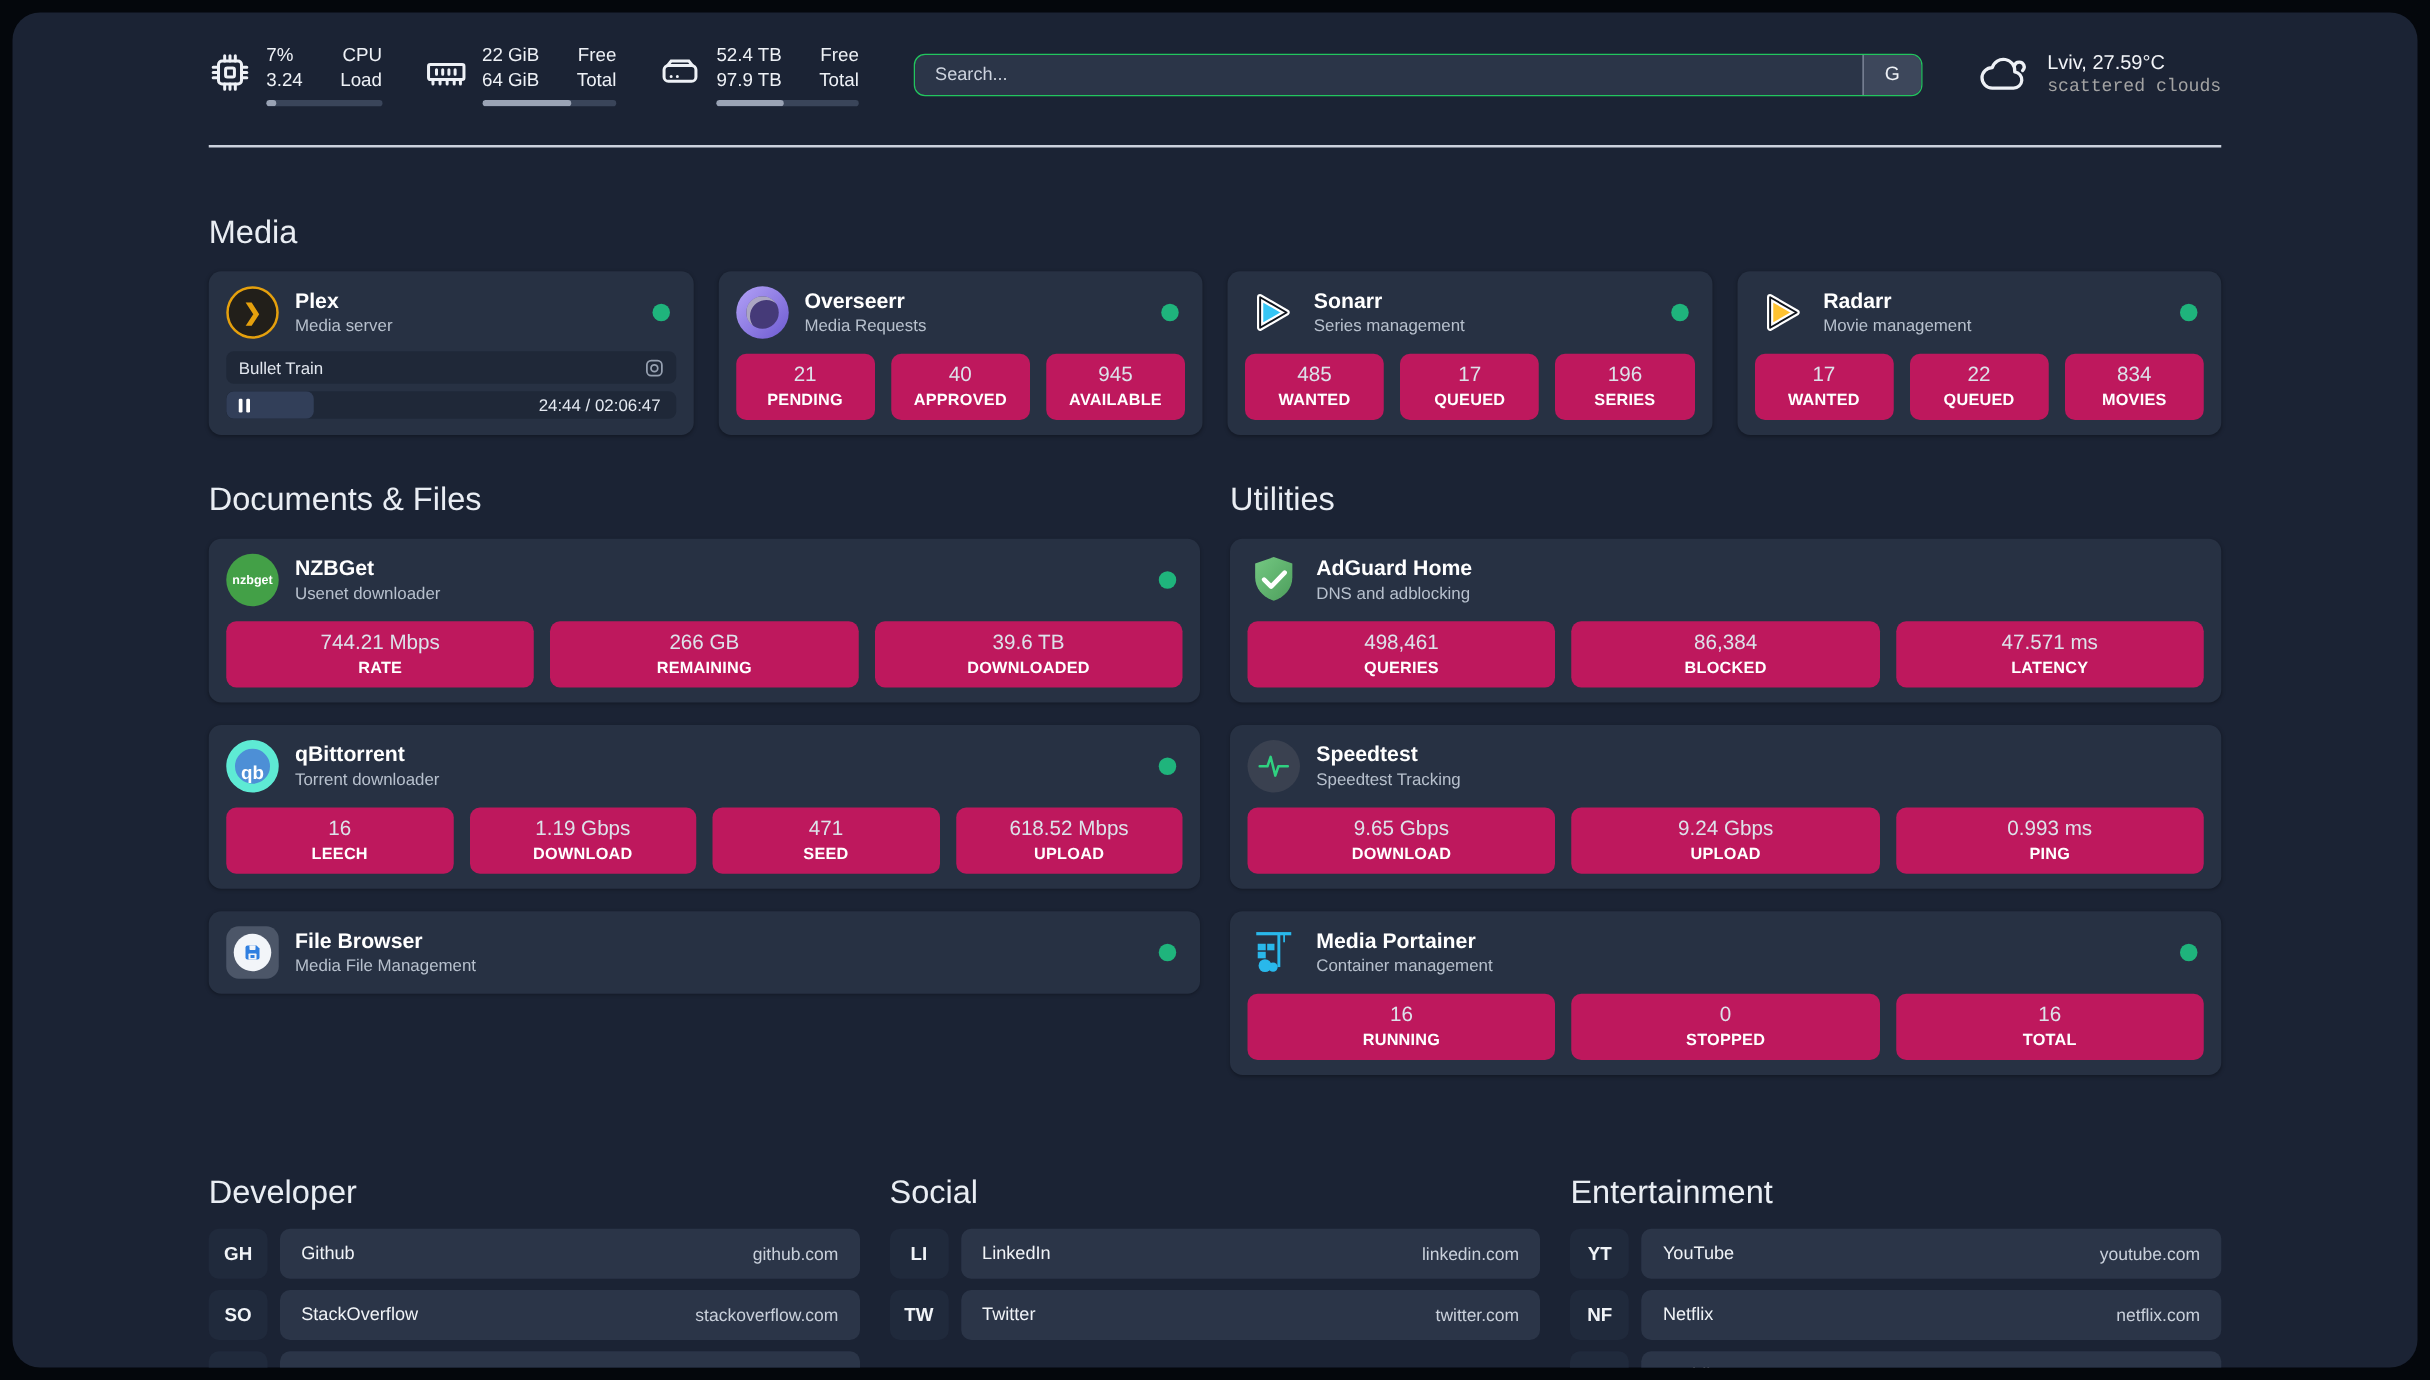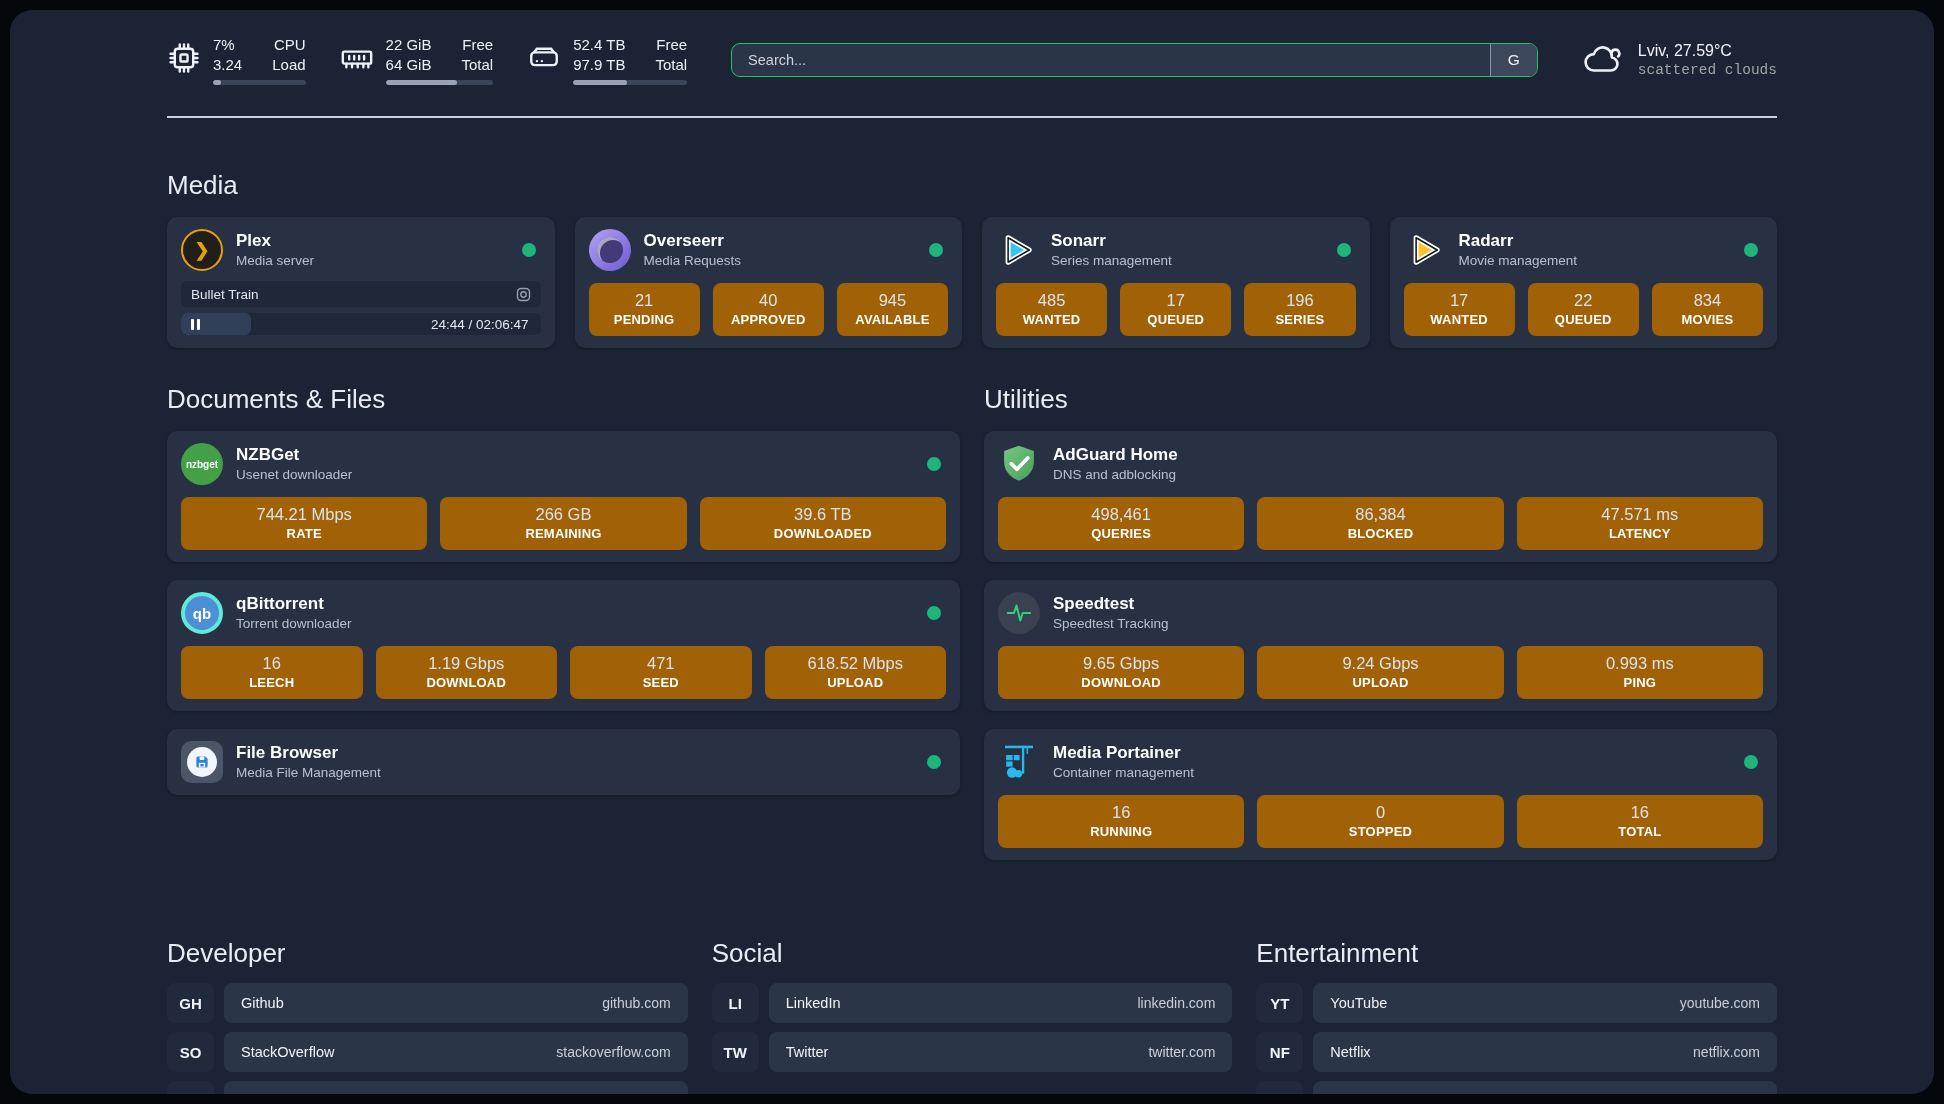--- a/index.html
+++ b/index.html
@@ -36,32 +36,32 @@
   .col .section-title { margin-top:30px; }
   .col .card + .card { margin-top:18px; }
 
   .card { background:#273143; border-radius:10px; padding:12px 14px; box-shadow:0 1px 3px rgba(0,0,0,.28); cursor:pointer; }
   .app-header { display:flex; align-items:center; gap:13px; }
   .titles .t { color:#ffffff; font-size:17px; font-weight:600; line-height:22px; }
   .titles .d { color:#b7c0cd; font-size:13.5px; line-height:18px; }
   .dot { width:14px; height:14px; border-radius:50%; background:#1fb47c; margin-left:auto; margin-right:5px; flex:none; }
 
   .stats { display:flex; gap:13px; margin-top:12px; }
-  .stat { flex:1; background:#a16207; border-radius:8px; text-align:center; padding:7px 4px 8px; }
+  .stat { flex:1; background:#be185d; border-radius:8px; text-align:center; padding:7px 4px 8px; }
   .stat .sv { color:#dde2ea; font-size:16.5px; line-height:21px; }
   .stat .sl { color:#ffffff; font-size:13px; font-weight:700; line-height:17px; letter-spacing:.2px; }
 
   
   .icon { width:42px; height:42px; flex:none; display:flex; align-items:center; justify-content:center; }
   .circle { width:42px; height:42px; border-radius:50%; display:flex; align-items:center; justify-content:center; }
   .plex-c { background:#221f1a; border:2px solid #e5a00d; color:#e5a00d; font-size:18px; font-weight:700; }
   .overseerr-c { background:linear-gradient(135deg,#b3a2f7 0%,#6d5ad1 100%); position:relative; }
   .overseerr-c .pupil { width:26px; height:26px; border-radius:50%; background:#453a78; box-shadow:inset 3px 3px 0 rgba(255,255,255,.55); }
   .nzbget-c { background:#43a047; color:#fff; font-size:10px; font-weight:700; }
-  .qb-c { background:#4d8fd6; border:4px solid #5eead4; color:#fff; font-size:15px; font-weight:700; }
+  .qb-c { background:#4d8fd6; border:7px solid #5eead4; color:#fff; font-size:15px; font-weight:700;align-items:flex-end; }
   .speedtest-c { background:#3a4150; }
   .fb-sq { width:42px; height:42px; border-radius:10px; background:#4c5668; display:flex; align-items:center; justify-content:center; }
   .fb-inner { width:30px; height:30px; border-radius:50%; background:#f2f5f9; display:flex; align-items:center; justify-content:center; }
 
   
   .np { margin-top:10px; height:26px; background:#1f2838; border-radius:6px; display:flex; align-items:center; padding:0 10px; }
   .np .song { color:#e2e7ef; font-size:13.5px; flex:1; }
   .progress { margin-top:6px; height:22px; background:#1f2838; border-radius:6px; position:relative; overflow:hidden; }
   .progress .fill { height:100%; background:#323f59; border-radius:6px; display:flex; align-items:center; padding-left:10px; gap:3px; }
   .pause { display:flex; gap:3px; }

